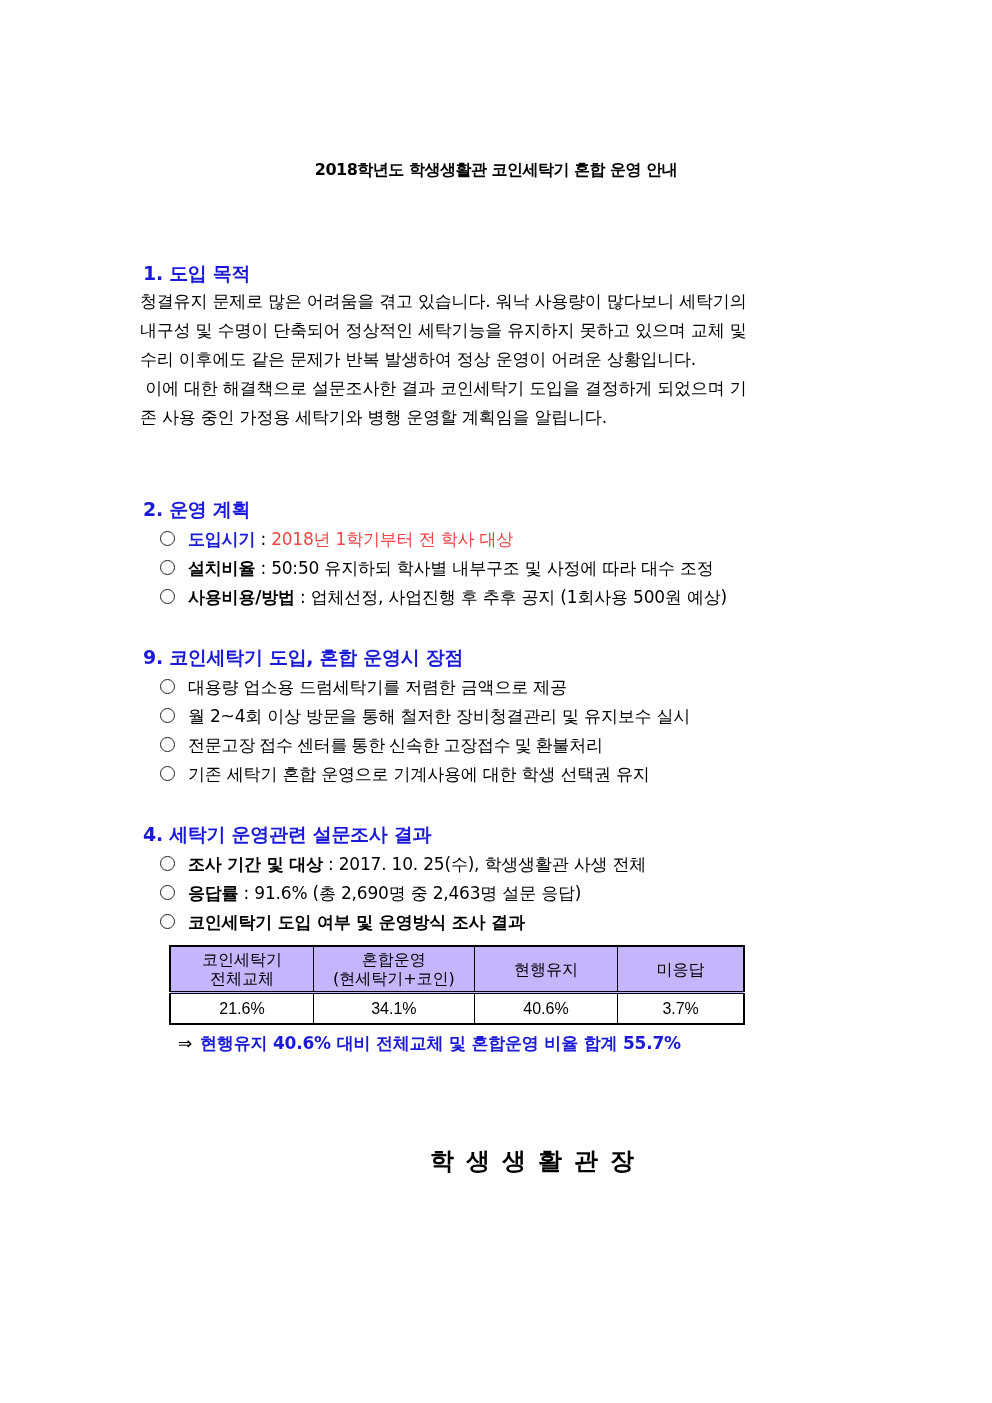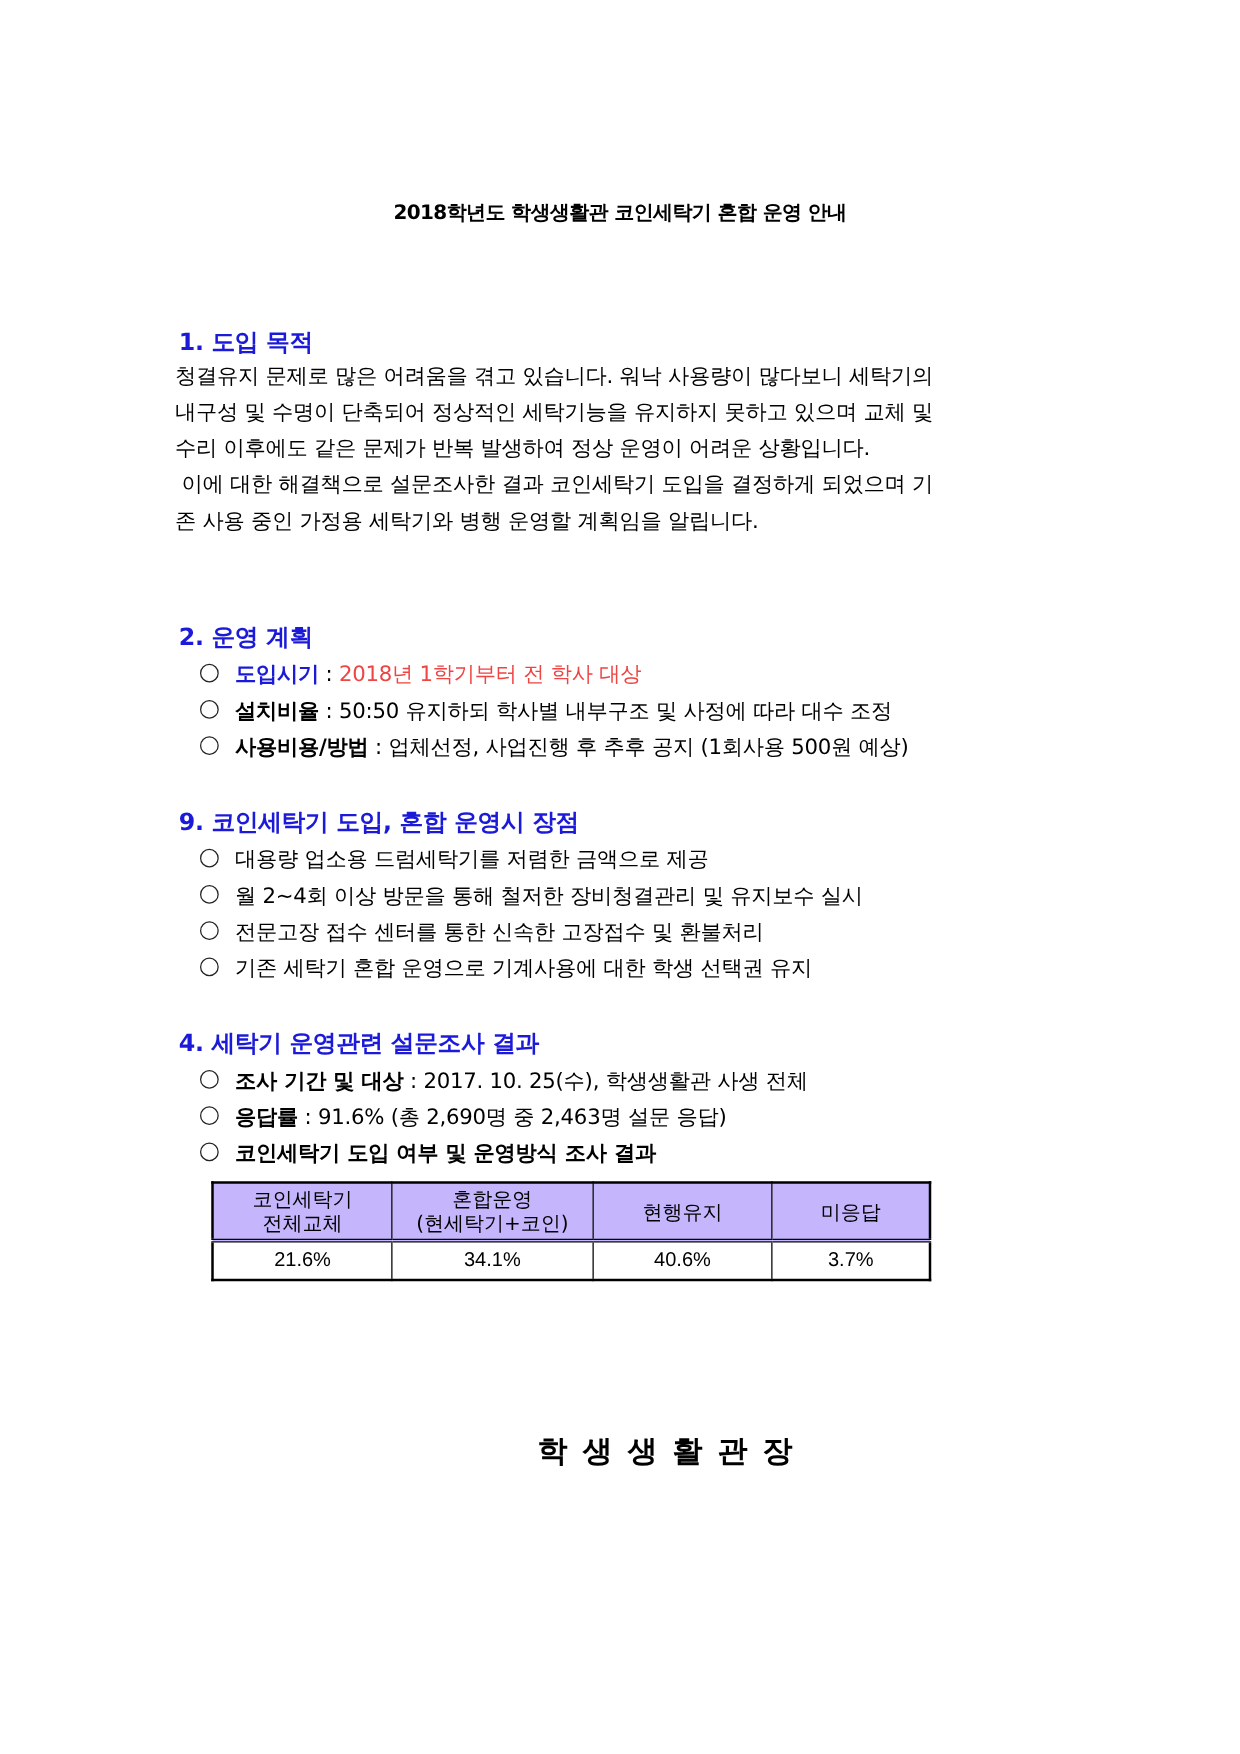--- a/index.html
+++ b/index.html
@@ -84,21 +84,21 @@
     <span class="circle"></span><span class="bold">사용비용/방법</span><span style="white-space:pre;"> : </span><span>업체선정, 사업진행 후 추후 공지 (1회사용 500원 예상)</span>
   </div>
 
   <div class="section-heading" style="top:645px;">9. 코인세탁기 도입, 혼합 운영시 장점</div>
   <div class="bullet" style="top:676px;">
     <span class="circle"></span><span>대용량 업소용 드럼세탁기를 저렴한 금액으로 제공</span>
   </div>
   <div class="bullet" style="top:705px;">
     <span class="circle"></span><span>월 2~4회 이상 방문을 통해 철저한 장비청결관리 및 유지보수 실시</span>
   </div>
-  <div class="bullet" style="top:734px;">
+  <div class="bullet" style="top:734px;font-family:Liberation Serif, serif;">
     <span class="circle"></span><span>전문고장 접수 센터를 통한 신속한 고장접수 및 환불처리</span>
   </div>
   <div class="bullet" style="top:763px;text-align:center;">
     <span class="circle"></span><span>기존 세탁기 혼합 운영으로 기계사용에 대한 학생 선택권 유지</span>
   </div>
 
   <div class="section-heading" style="top:822px;">4. 세탁기 운영관련 설문조사 결과</div>
   <div class="bullet" style="top:853px;">
     <span class="circle"></span><span class="bold">조사 기간 및 대상</span><span style="white-space:pre;"> : </span><span>2017. 10. 25(수), 학생생활관 사생 전체</span>
   </div>
@@ -131,15 +131,18 @@
     <tbody>
       <tr>
         <td>21.6%</td>
         <td>34.1%</td>
         <td>40.6%</td>
         <td>3.7%</td>
       </tr>
     </tbody>
   </table>
 
+  <div class="summary">
+    <span class="arrow">⇒</span><span class="bold blue">현행유지 40.6% 대비 전체교체 및 혼합운영 비율 합계 55.7%</span>
+  </div>
 
   <div class="signature">학생생활관장</div>
 </div>
 
 </body></html>

